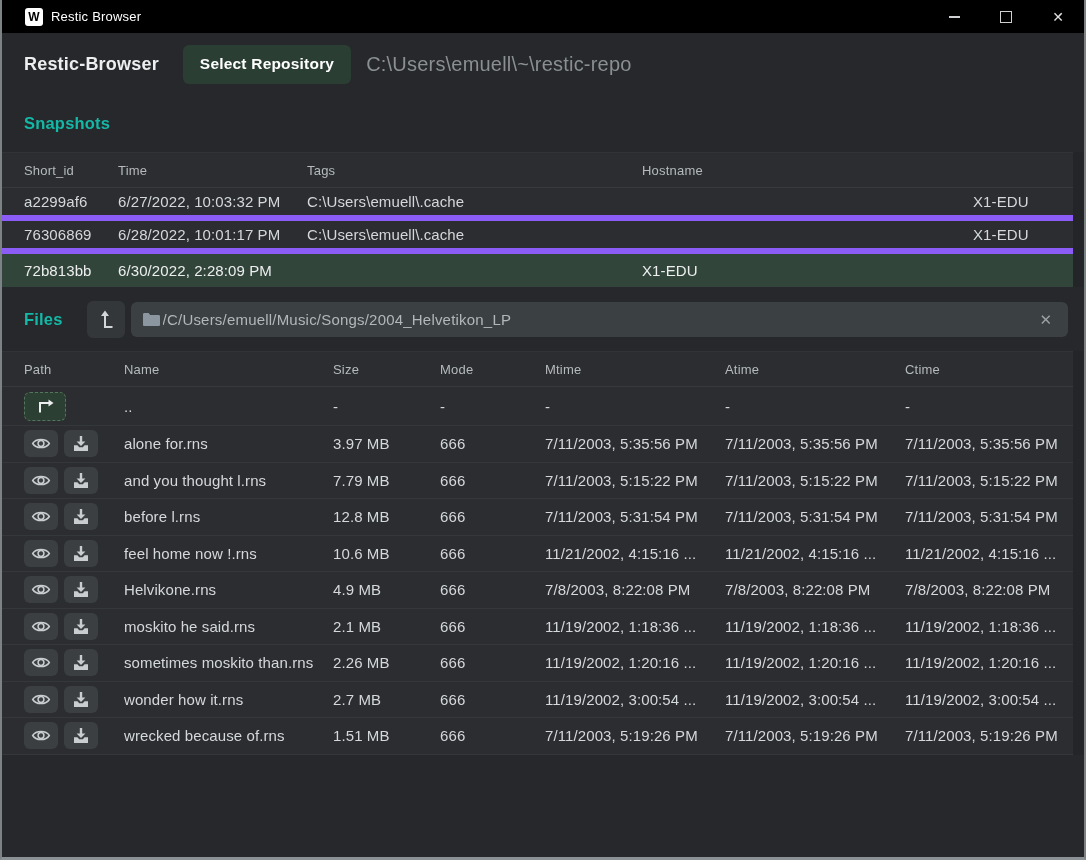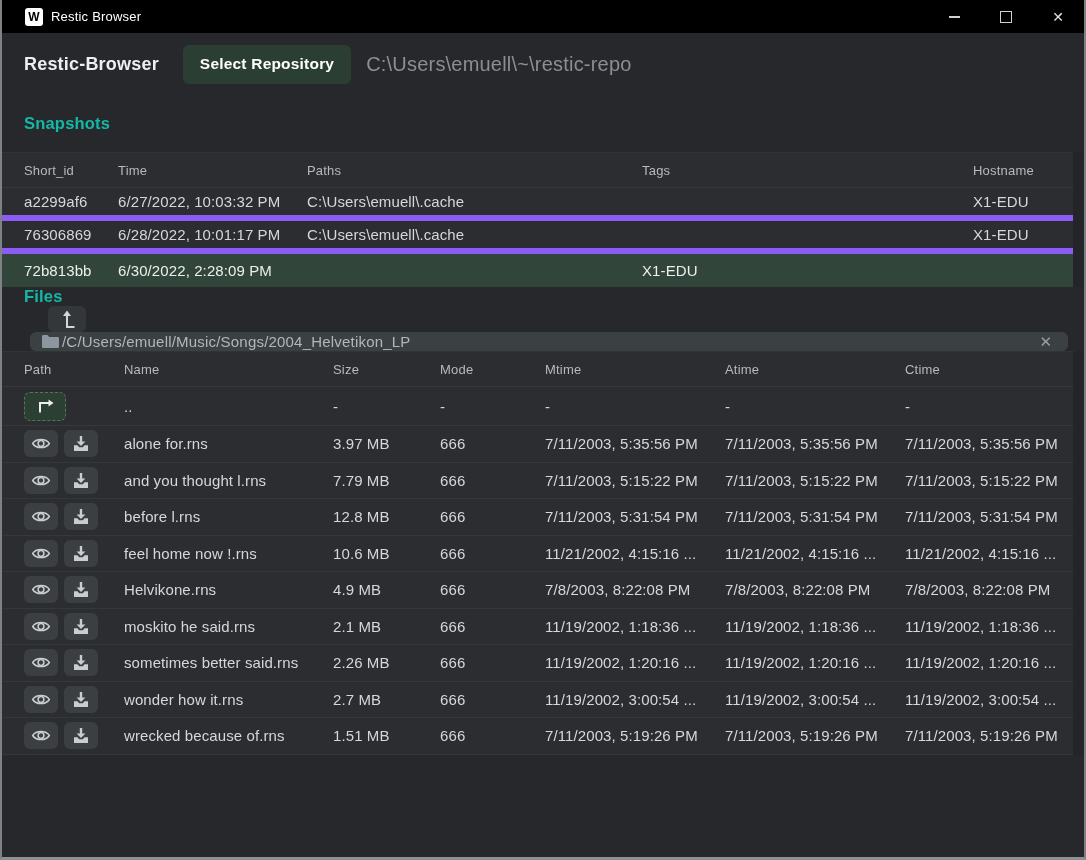--- a/index.html
+++ b/index.html
@@ -40,21 +40,21 @@
   .cell{color:#d5d8da;font-size:15px;letter-spacing:.1px;white-space:nowrap;overflow:hidden;padding-right:8px;}
   .trow{box-sizing:border-box;}
   .snap-row{height:33px;border-bottom:6px solid #8b5cf6;}
   .snap-row:last-child{border-bottom:none;}
   .snap-row.selected{background:#32453b;}
   .snap-row.selected .cell{color:#eceeef;}
   .file-row{height:36.5px;border-top:1px solid #35383b;}
   .parent-row{height:38px;}
   .rows-end{border-bottom:1px solid #35383b;}
   
-  .files-bar{height:64px;display:flex;padding:0 16px 0 22px;background:#26282b;flex-direction:column;}
+  .files-bar{height:64px;display:flex;align-items:center;padding:0 16px 0 22px;background:#26282b;}
   .up-btn{width:38px;height:37px;margin-left:24px;background:#34373a;border:none;border-radius:6px;
           display:flex;align-items:center;justify-content:center;}
   .path-bar{flex:1;height:35px;margin-left:6px;background:#3b4043;border-radius:6px;display:flex;align-items:center;
             padding:0 12px;min-width:0;}
   .path-text{color:#b2b7ba;font-size:15px;margin-left:3px;letter-spacing:.2px;white-space:nowrap;overflow:hidden;flex:1;}
   .clear-btn{background:transparent;border:none;color:#9ba1a5;font-size:15px;line-height:1;padding:2px 4px;}
   
   .actions{display:flex;gap:6px;align-items:center;}
   .icon-btn{width:34px;height:27px;background:#3b3f42;border:none;border-radius:6px;
             display:flex;align-items:center;justify-content:center;padding:0;}
@@ -91,21 +91,20 @@
 
   <div class="section-band">
     <div class="section-title">Snapshots</div>
   </div>
   <div class="table-wrap">
     <div class="scroll-gutter"></div>
     <div class="tbl">
       <div class="thead snap-grid" id="snap-head">
           <div class="th">Short_id</div>
           <div class="th">Time</div>
-          <div class="th">Paths</div>
           <div class="th">Tags</div>
           <div class="th">Hostname</div>
         </div>
       <div id="snap-rows">
           <div class="trow snap-row snap-grid">
             <div class="cell">a2299af6</div>
             <div class="cell">6/27/2022, 10:03:32 PM</div>
             <div class="cell">C:\Users\emuell\.cache</div>
             <div class="cell"></div>
             <div class="cell">X1-EDU</div>
@@ -347,21 +346,21 @@
               </button>
               <button class="icon-btn">
                 <span class="icon-wrap">
                   <svg width="16" height="17" viewBox="0 0 16 17" fill="#c9cdd0">
                     <path d="M6.8 1 h2.4 v5.4 h3.2 L8 11 3.6 6.4 h3.2 Z"></path>
                     <path d="M1 10.2 V16 H15 V10.2 H11.6 L9.8 12.2 H6.2 L4.4 10.2 Z"></path>
                   </svg>
                 </span>
               </button>
             </div>
-            <div class="cell">sometimes better said.rns</div>
+            <div class="cell">sometimes moskito than.rns</div>
             <div class="cell">2.26 MB</div>
             <div class="cell">666</div>
             <div class="cell">11/19/2002, 1:20:16 ...</div>
             <div class="cell">11/19/2002, 1:20:16 ...</div>
             <div class="cell">11/19/2002, 1:20:16 ...</div>
           </div>
           <div class="trow file-row files-grid">
             <div class="cell actions">
               <button class="icon-btn">
                 <span class="icon-wrap">

